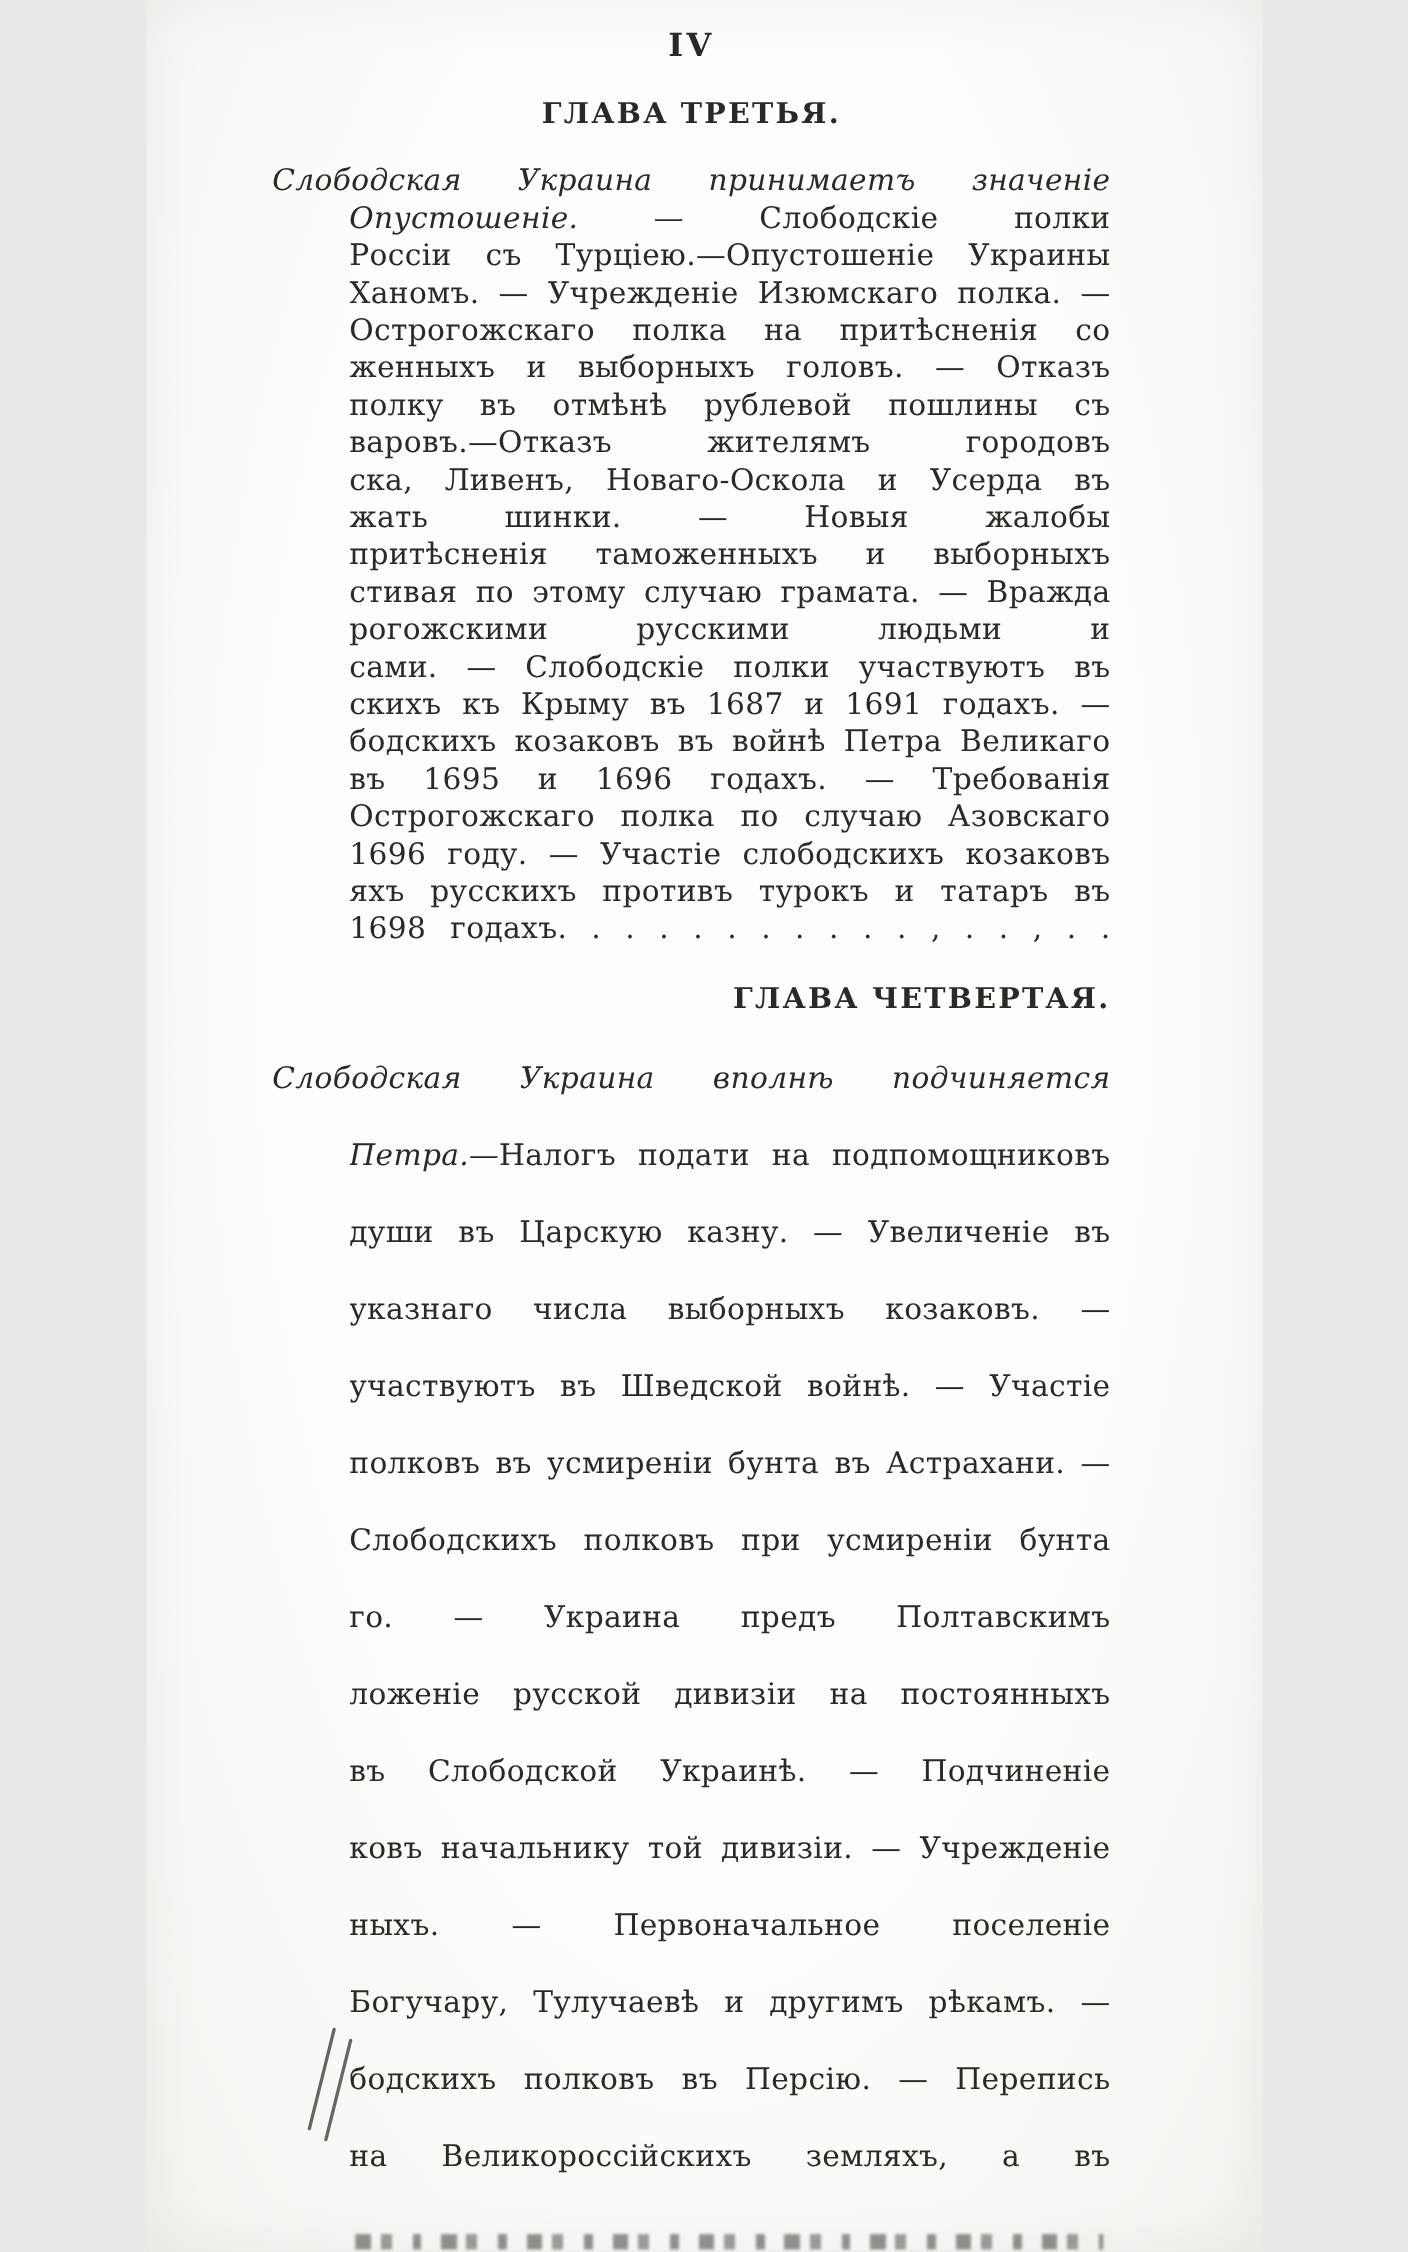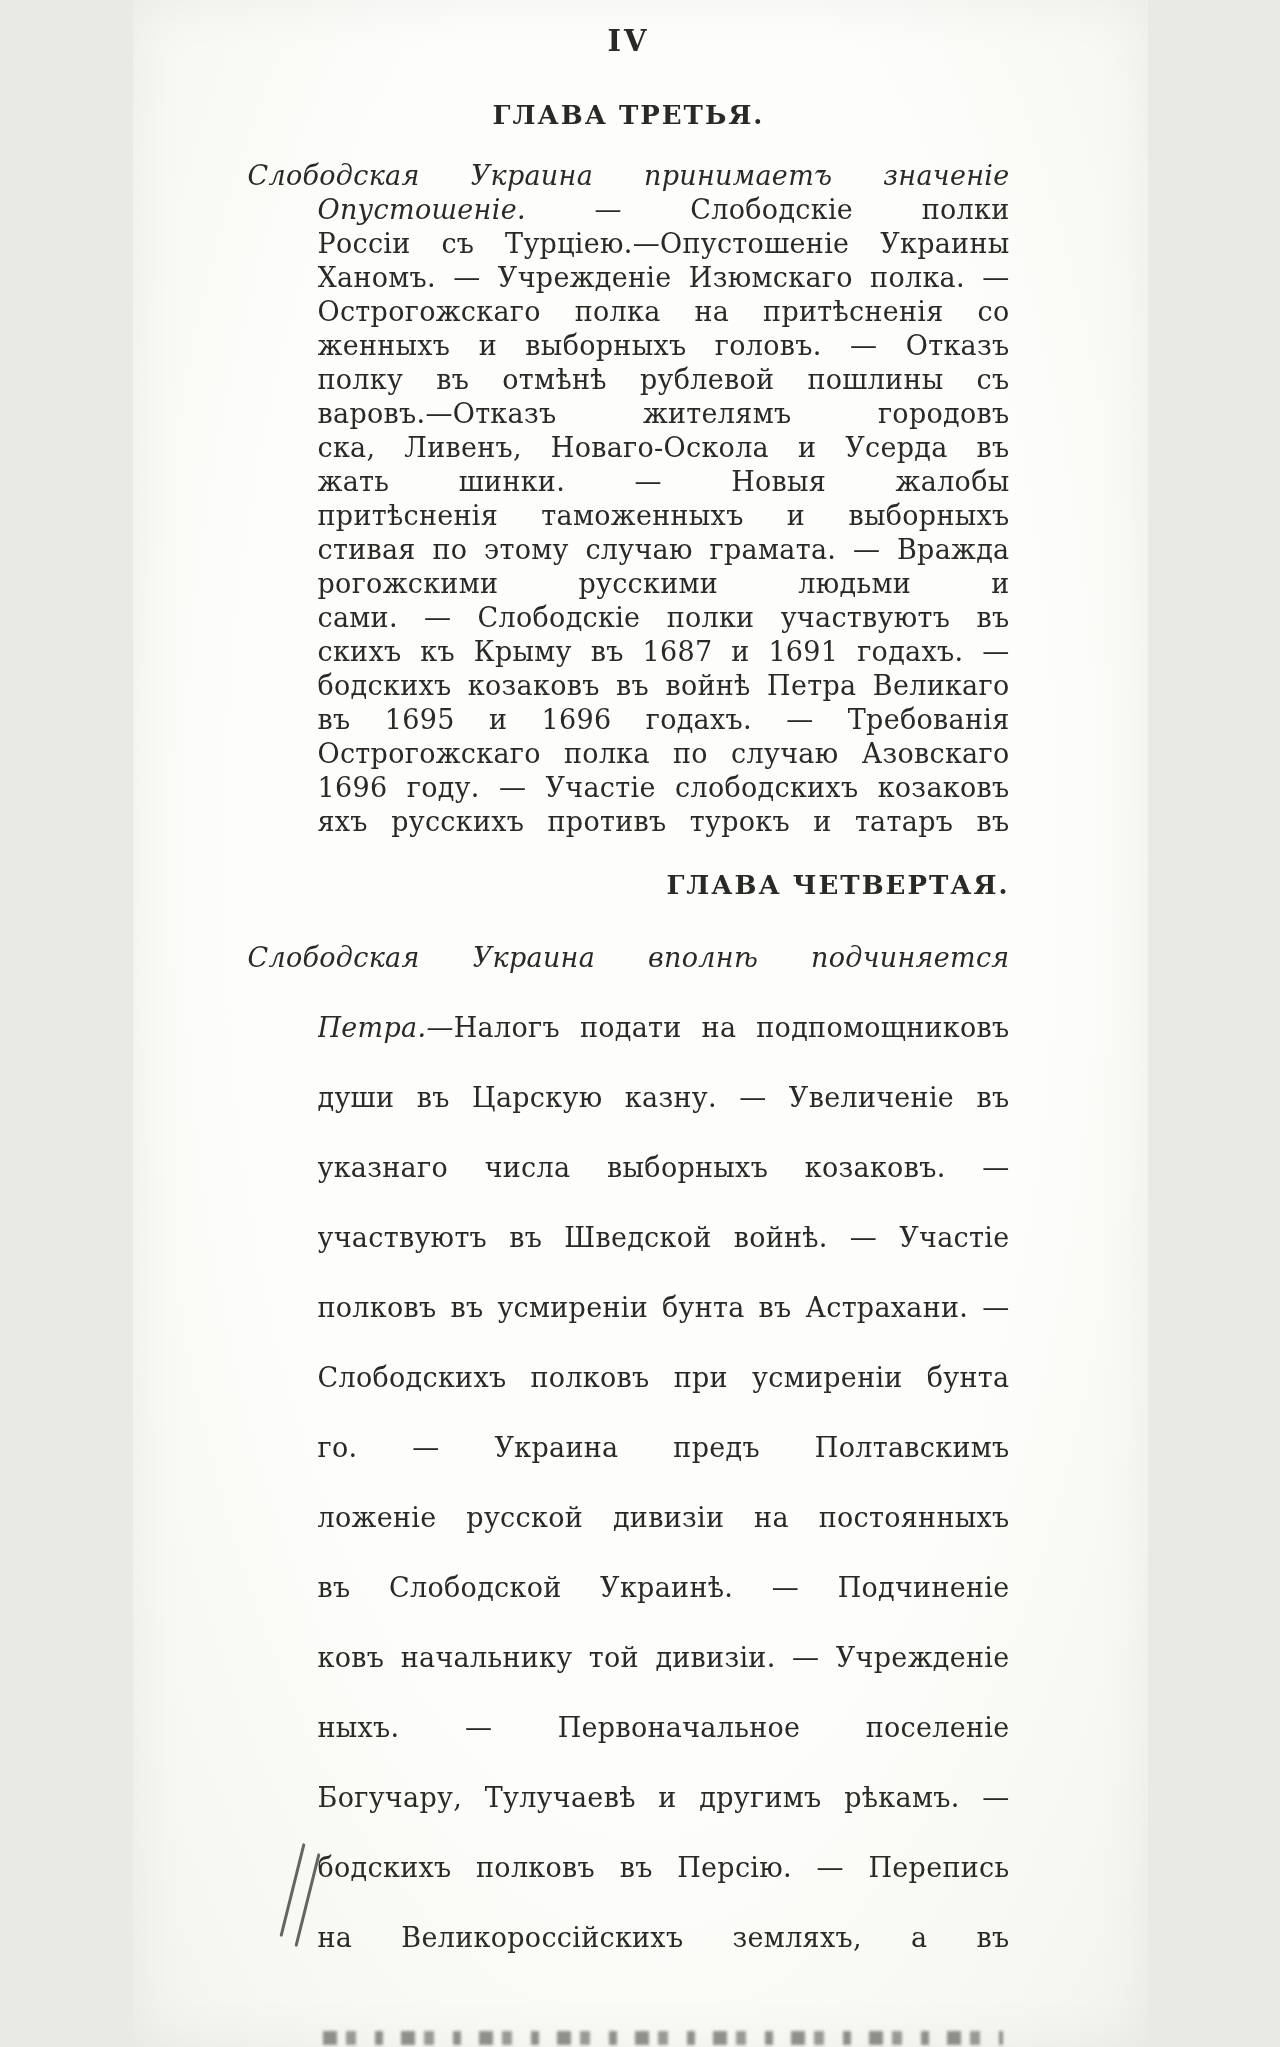--- a/index.html
+++ b/index.html
@@ -32,21 +32,21 @@
     letter-spacing: 3px;
     line-height: 34px;
   }
   .chapter-heading {
     text-align: center;
     font-weight: bold;
     font-size: 26px;
     line-height: 36px;
     letter-spacing: 2px;
   }
-  .chapter-heading.ch0 { margin-top: 39px; }
+  .chapter-heading.ch0 { margin-top: 28px; }
   .chapter-heading.ch1 { margin-top: 28px; text-align: right; }
   .summary {
     padding-left: 70px;
     font-size: 27px;
     letter-spacing: 0.3px;
     word-spacing: 2px;
   }
   .summary.ch0 { margin-top: 26px; }
   .summary.ch1 { margin-top: 20px; }
   .line {
@@ -119,20 +119,21 @@
           <div class="line"><span>притѣсненія таможенныхъ и выборныхъ головъ, и мило-</span></div>
           <div class="line"><span>стивая по этому случаю грамата. — Вражда между ост-</span></div>
           <div class="line"><span>рогожскими русскими людьми и Острогожскими Черка-</span></div>
           <div class="line"><span>сами. — Слободскіе полки участвуютъ въ походахъ рус-</span></div>
           <div class="line"><span>скихъ къ Крыму въ 1687 и 1691 годахъ. — Участіе сло-</span></div>
           <div class="line"><span>бодскихъ козаковъ въ войнѣ Петра Великаго съ Турціею</span></div>
           <div class="line"><span>въ 1695 и 1696 годахъ. — Требованія правительства отъ</span></div>
           <div class="line"><span>Острогожскаго полка по случаю Азовскаго похода въ</span></div>
           <div class="line"><span>1696 году. — Участіе слободскихъ козаковъ въ дѣйстві-</span></div>
           <div class="line"><span>яхъ русскихъ противъ турокъ и татаръ въ 1697 и въ</span></div>
+          <div class="line"><span>1698 годахъ. . . . . . . . . . . , . . , . .</span></div>
         </div>
         <div class="chapter-heading ch1">ГЛАВА ЧЕТВЕРТАЯ.</div>
         <div class="summary ch1">
           <div class="line first"><span class="it">Слободская Украина вполнѣ подчиняется зависимости отъ</span></div>
           <div class="line"><span class="it">Петра.—</span><span>Налогъ подати на подпомощниковъ по рублю съ</span></div>
           <div class="line"><span>души въ Царскую казну. — Увеличеніе въ полкахъ</span></div>
           <div class="line"><span>указнаго числа выборныхъ козаковъ. — Слободскіе полки</span></div>
           <div class="line"><span>участвуютъ въ Шведской войнѣ. — Участіе Слободскихъ</span></div>
           <div class="line"><span>полковъ въ усмиреніи бунта въ Астрахани. — Дѣйствія</span></div>
           <div class="line"><span>Слободскихъ полковъ при усмиреніи бунта Булавинска-</span></div>

